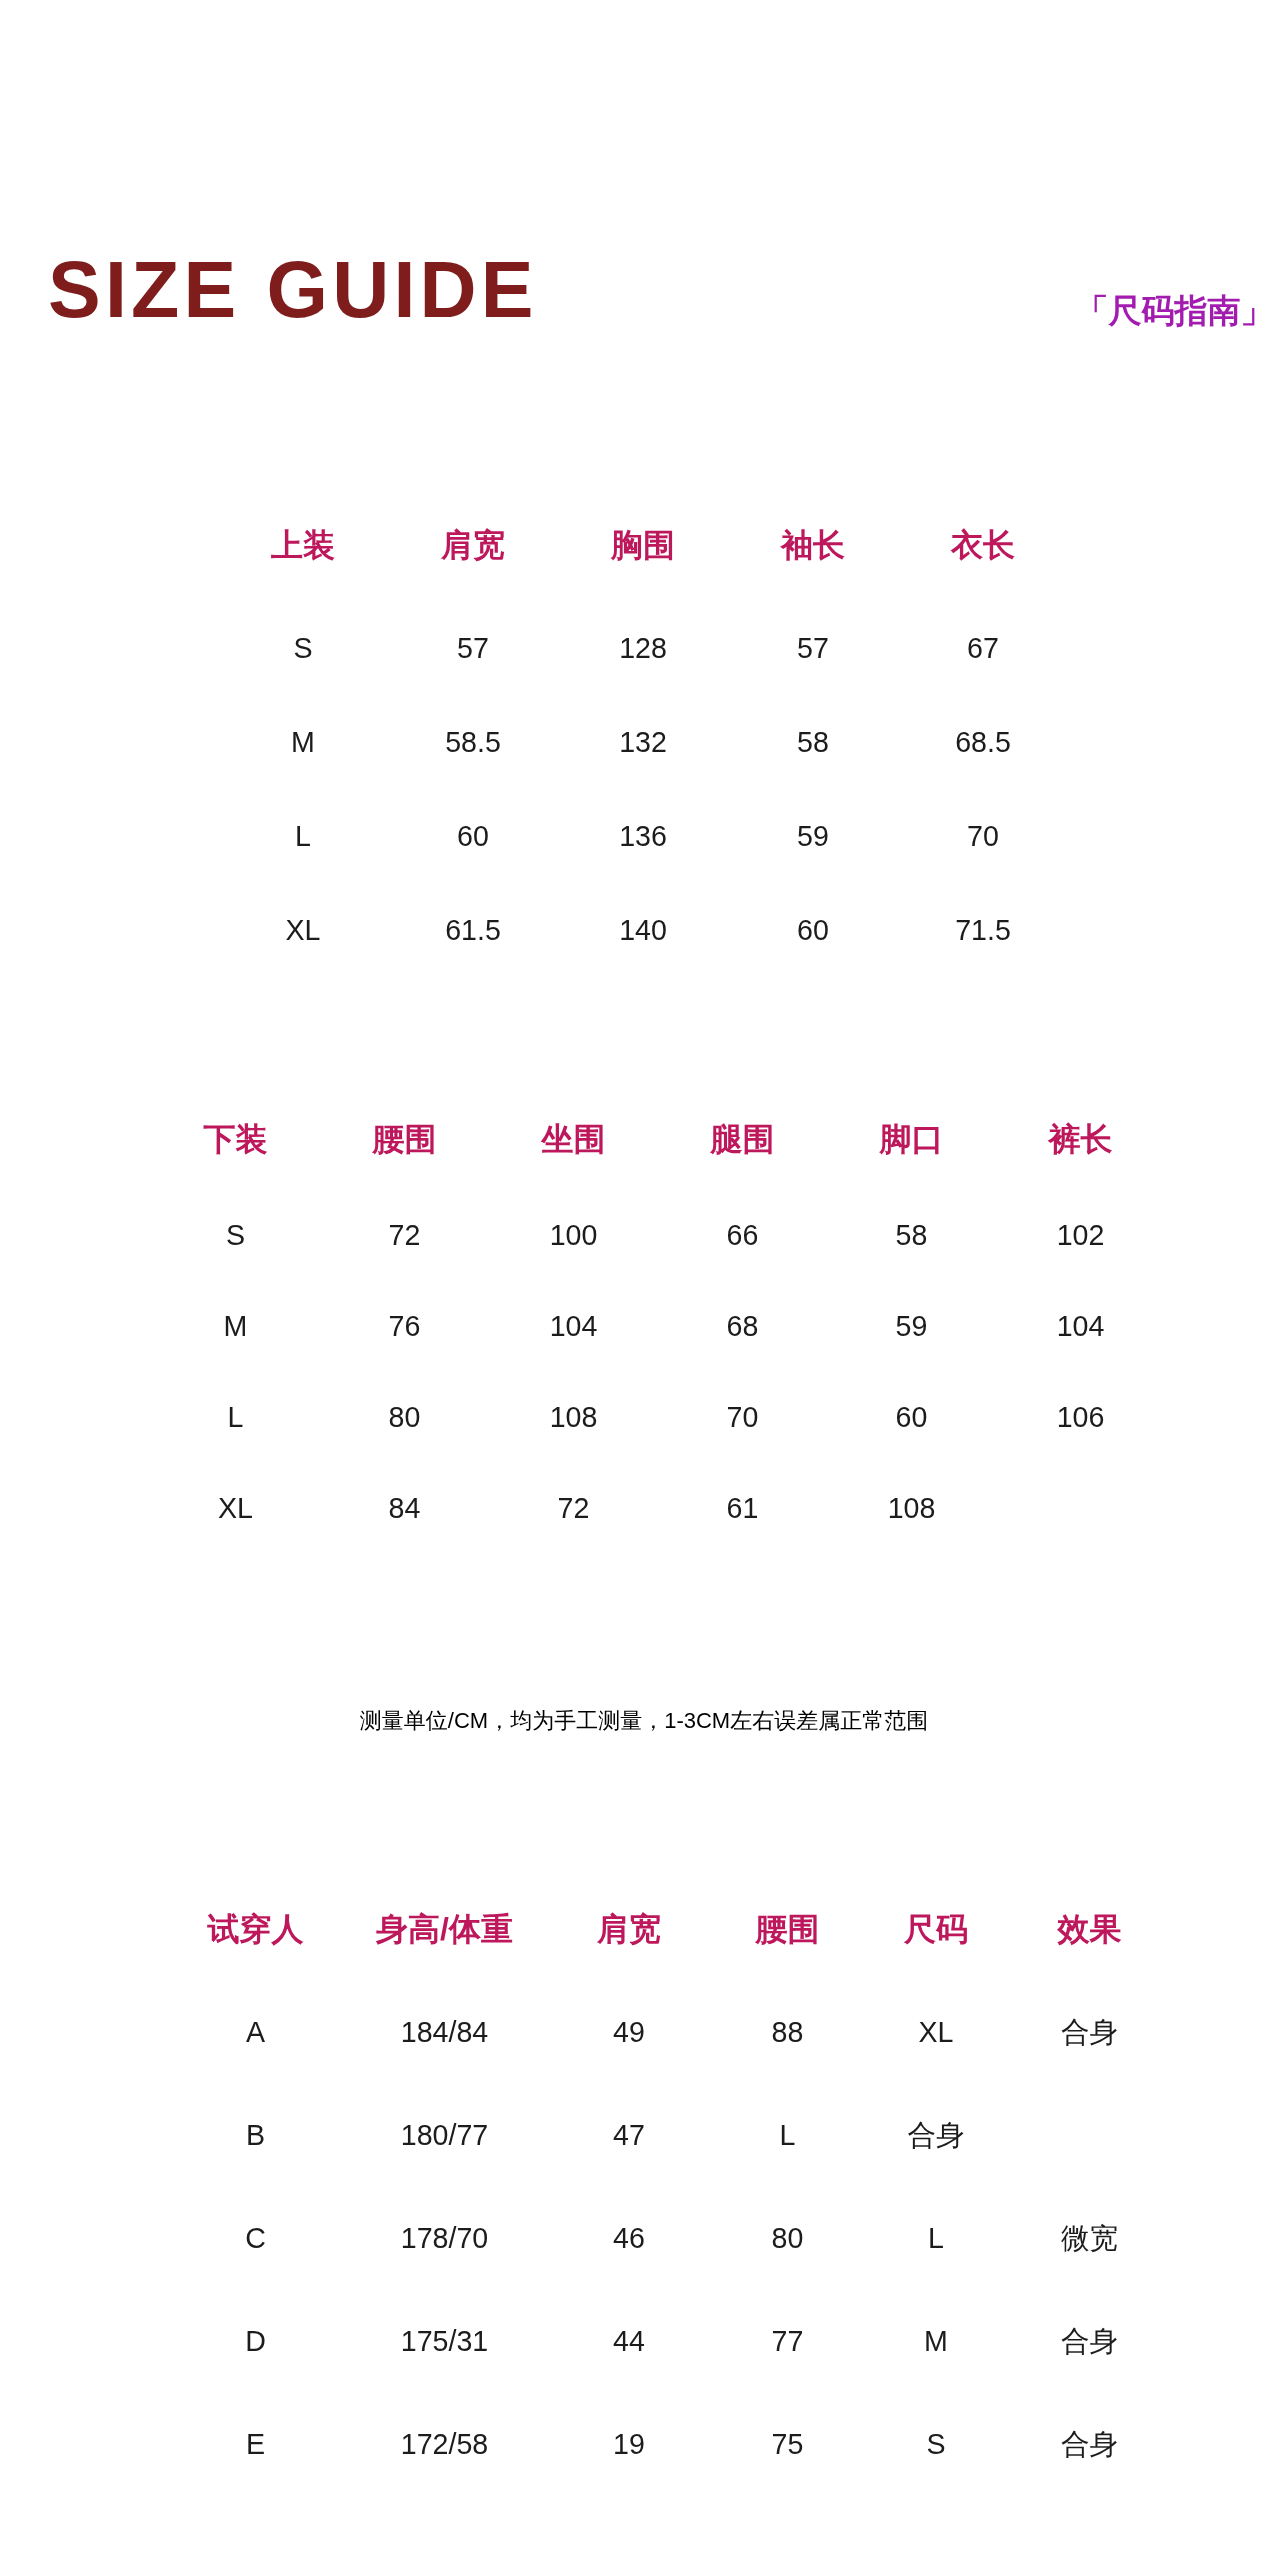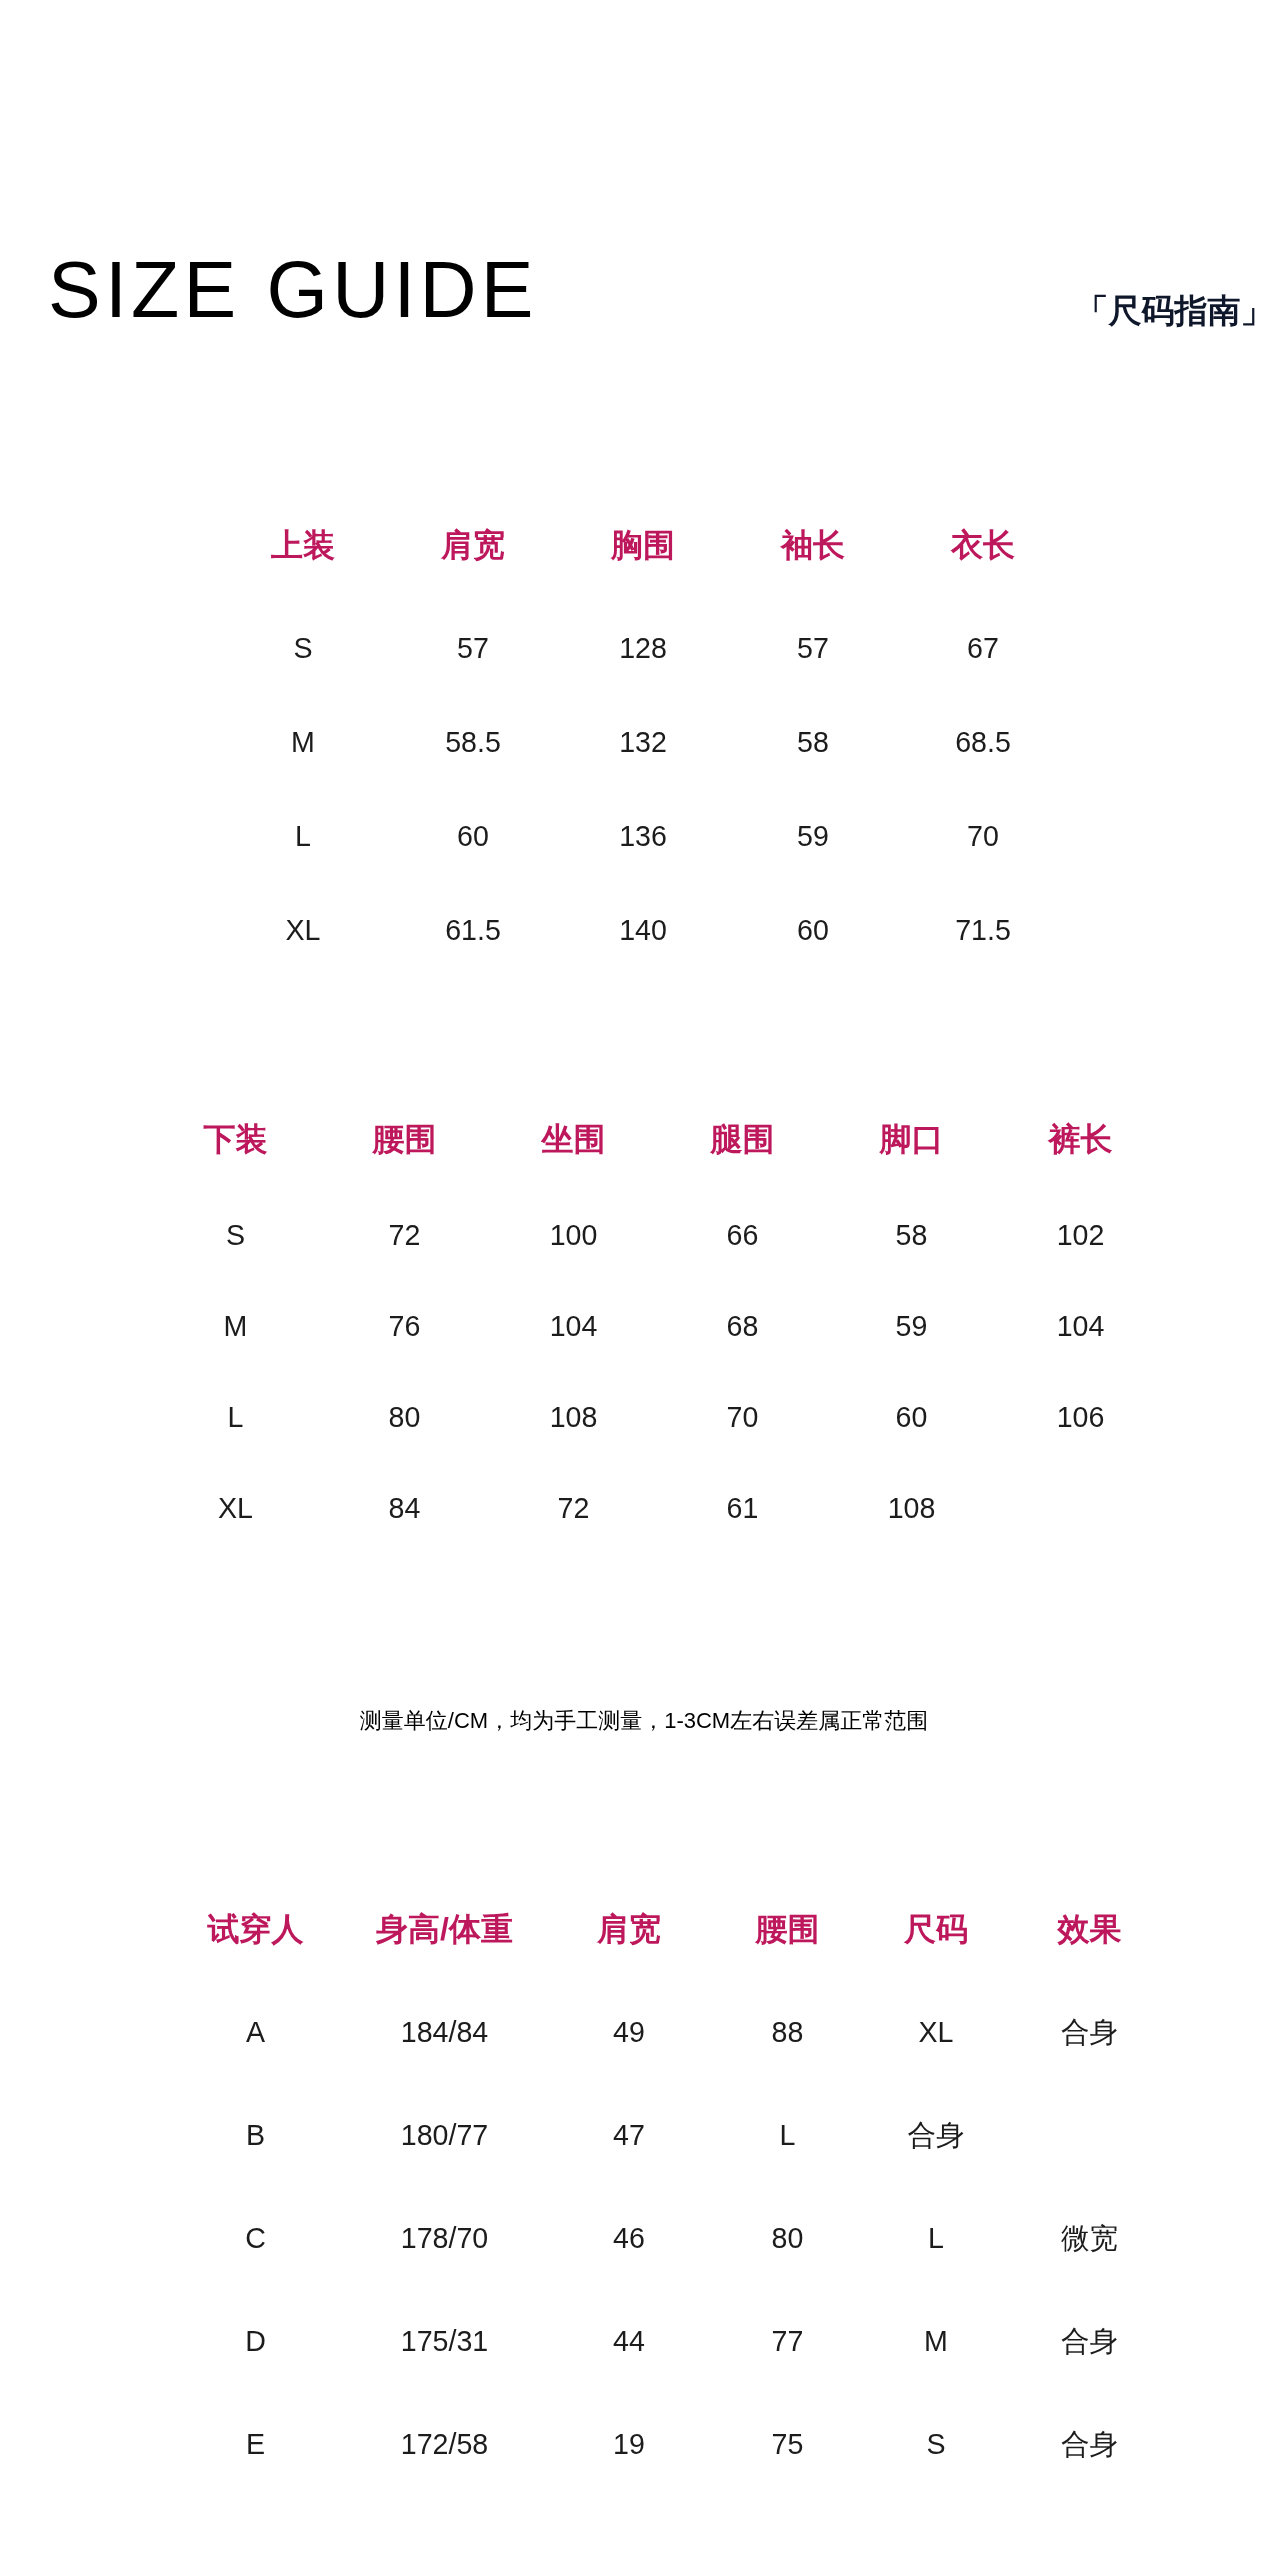--- a/index.html
+++ b/index.html
@@ -11,33 +11,33 @@
     font-family: "Liberation Sans", "DejaVu Sans", sans-serif;
     color: #1a1a1a;
     overflow: hidden;
   }
 
   .page-title {
     position: absolute;
     left: 48px;
     top: 244px;
     font-size: 79px;
-    font-weight: 400;
+    font-weight: 700;
     letter-spacing: 4.2px;
-    color: #000000;
+    color: #7f1d1d;
     white-space: nowrap;
   }
 
   .page-subtitle {
     position: absolute;
     right: 14.5px;
     top: 289px;
     font-size: 33px;
     font-weight: 700;
-    color: #0f172a;
+    color: #a21caf;
     white-space: nowrap;
   }
 
   .size-table { position: absolute; }
 
   .row { display: grid; }
   .cell {
     display: flex;
     align-items: center;
     justify-content: center;

